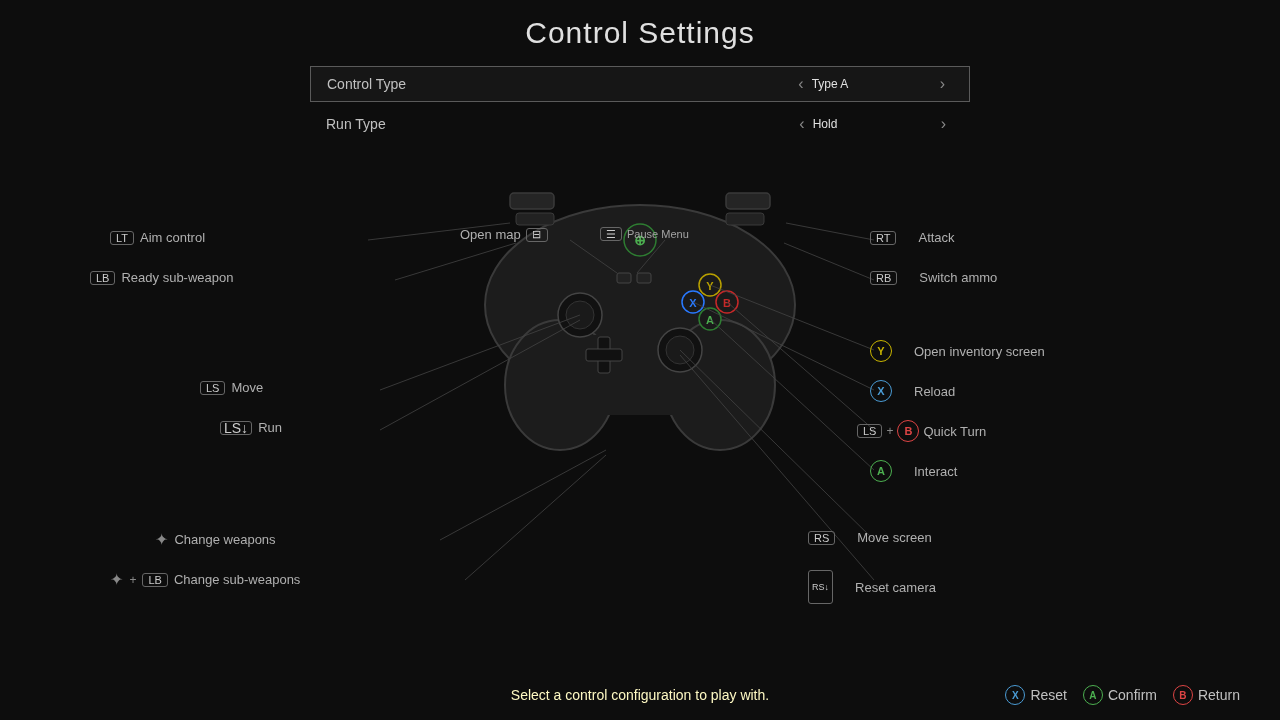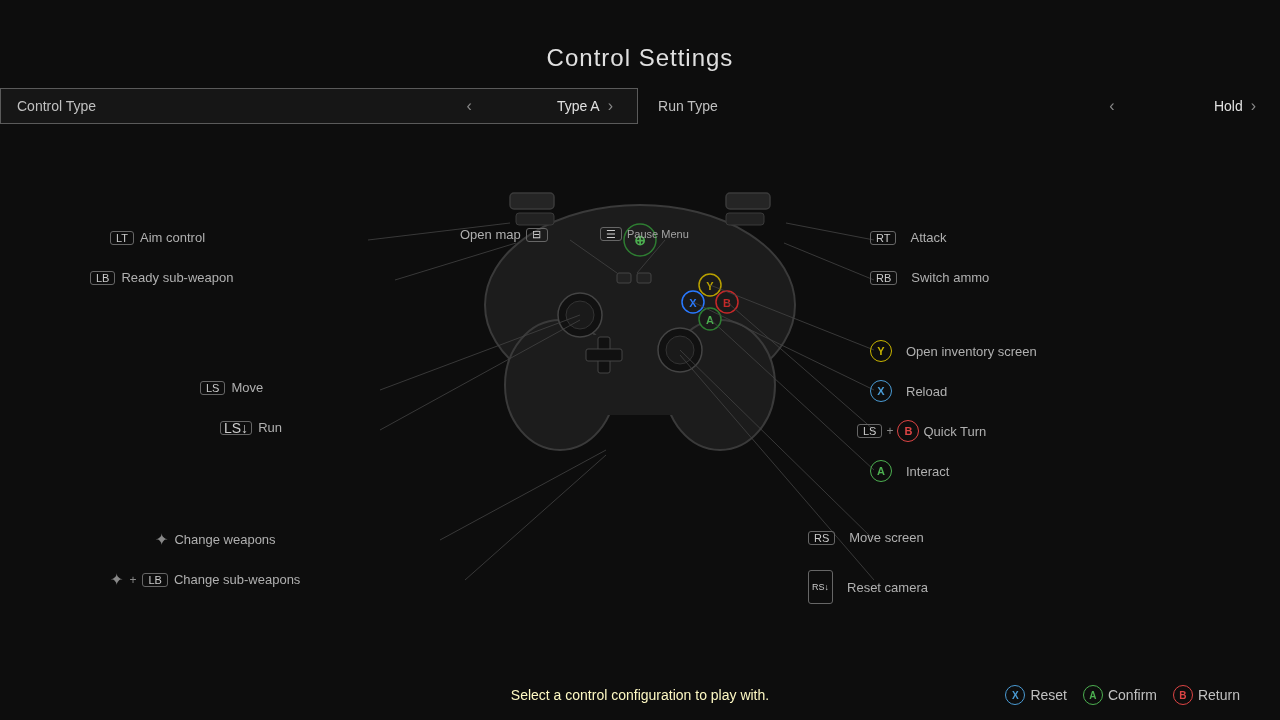--- a/index.html
+++ b/index.html
@@ -9,30 +9,30 @@
       background: #0d0d0d;
       color: #c8c8c8;
       font-family: 'Segoe UI', Arial, sans-serif;
       font-size: 14px;
       overflow: hidden;
       position: relative;
     }
 
     .page-title {
       text-align: center;
-      font-size: 24px;
+      font-size: 30px;
       font-weight: 300;
       color: #e0e0e0;
-      padding-top: 44px;
+      padding-top: 16px;
       letter-spacing: 1px;
     }
 
     .settings-area {
       display: flex;
-      flex-direction: row;
+      flex-direction: column;
       align-items: center;
       margin-top: 16px;
       gap: 4px;
     }
 
     .setting-row {
       display: flex;
       align-items: center;
       width: 660px;
       height: 36px;
@@ -52,23 +52,23 @@
 
     .setting-arrow {
       color: #888;
       font-size: 16px;
       cursor: pointer;
       padding: 0 8px;
     }
 
     .setting-value {
       color: #e0e0e0;
-      font-size: 14px;
+      font-size: 12px;
       min-width: 120px;
-      text-align: right;
+      text-align: left;
     }
 
     
     .controller-area {
       position: absolute;
       top: 155px;
       left: 0;
       width: 1280px;
       height: 490px;
     }
@@ -80,21 +80,21 @@
       align-items: center;
       gap: 6px;
       color: #b0b0b0;
       font-size: 13px;
     }
 
     .label-right {
       position: absolute;
       display: flex;
       align-items: center;
-      gap: 14px;
+      gap: 22px;
       color: #b0b0b0;
       font-size: 13px;
     }
 
     .btn-badge {
       display: inline-flex;
       align-items: center;
       justify-content: center;
       border: 1px solid #666;
       border-radius: 3px;

